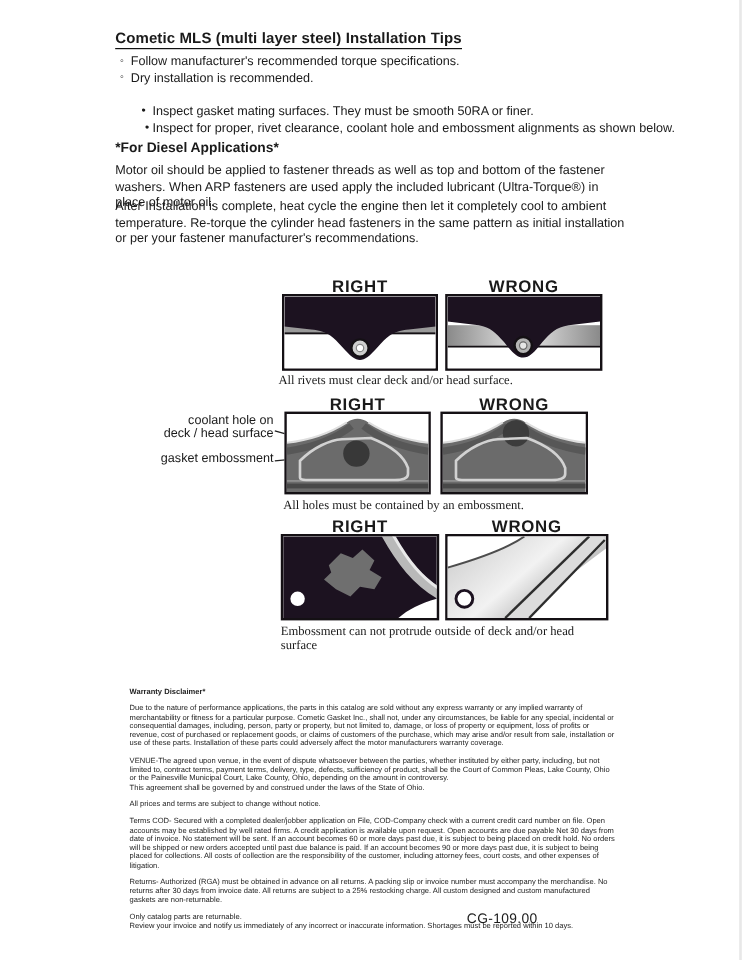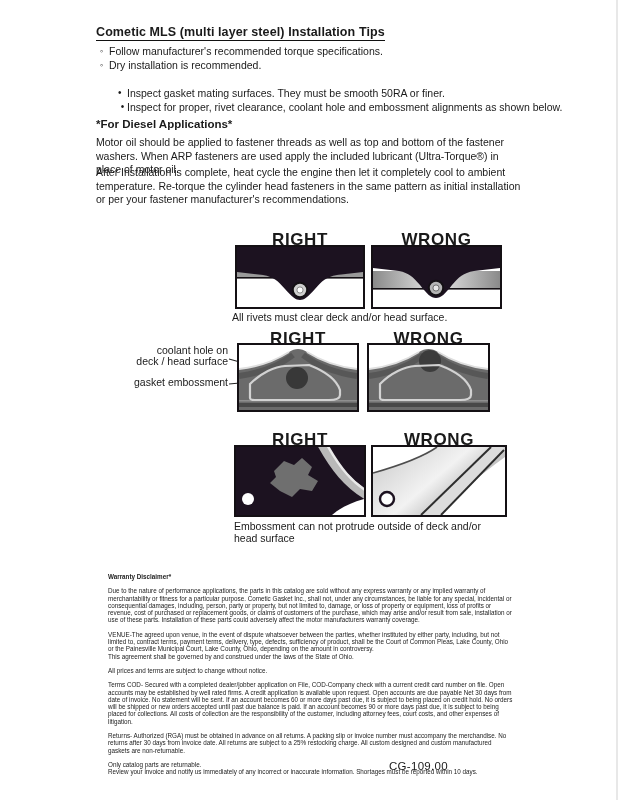--- a/index.html
+++ b/index.html
@@ -11,24 +11,24 @@
   #doc-title {
     left:96px; top:25px; font-size:12.5px; font-weight:bold;
     border-bottom:1.5px solid #111; padding-bottom:1px; letter-spacing:0.1px;
   }
   .bullet-row { position:absolute; left:88px; font-size:10.5px; white-space:nowrap;margin-left:12px; }
   .bullet-row .marker { display:inline-block; width:9px; font-size:9px; vertical-align:1px; }
   .sub-row { left:106px; }
   .sub-row .marker { font-size:10px; }
   #diesel-heading { left:96px; top:118px; font-size:11.5px; font-weight:bold; }
   .para { position:absolute; left:96px; width:428px; font-size:10.5px; line-height:13.5px; }
-  .dg-header { position:absolute; font-size:17px; font-weight:bold; text-align:center; letter-spacing:0.6px; }
+  .dg-header { position:absolute; font-size:14px; font-weight:bold; text-align:center; letter-spacing:0.6px; }
   .panel { position:absolute; border:2px solid #141014; background:#fff; line-height:0; }
   .panel svg { display:block; }
-  .caption { position:absolute; font-size:10.5px; line-height:11.5px; }
+  .caption { position:absolute; font-size:10.5px; line-height:11.5px;font-family:Liberation Serif, serif; }
   .diag-label { position:absolute; font-size:10.5px; line-height:11px; text-align:right; width:132px; left:96px; }
   #leader-lines { position:absolute; left:150px; top:350px; }
   #warranty { position:absolute; left:108px; top:573px; width:406px; font-size:6.3px; line-height:7.3px; color:#222; }
   #warranty .w-head { font-weight:bold; margin-bottom:7px; }
   #warranty .w-para { margin-bottom:7px; }
   #warranty .w-line { margin-bottom:0; }
   #page-number { left:389px; top:760px; font-size:11.5px; letter-spacing:0.3px; }
 </style>
 </head>
 <body>
@@ -114,20 +114,21 @@
       <path d="M0,31 C20,28 40,21 54,10" stroke="#545454" stroke-width="6" fill="none" opacity="0.85"></path>
       <path d="M65,10 C79,21 99,28 119,31" stroke="#545454" stroke-width="6" fill="none" opacity="0.85"></path>
       <path d="M0,24 C18,22 36,16 50,7" stroke="#dedede" stroke-width="1.8" fill="none"></path>
       <path d="M69,7 C83,16 101,22 119,24" stroke="#dedede" stroke-width="1.8" fill="none"></path>
       <rect x="0" y="55" width="119" height="1.5" fill="#8f8f8f"></rect>
       <rect x="0" y="58" width="119" height="4" fill="#484848"></rect>
       <circle cx="61" cy="16" r="11" fill="#383838" opacity="0.92"></circle>
       <path d="M11,53 V39 C22,28 36,21.5 46,21 L70,20 C89,27 99,36 102,45 V50 C102,53.5 98,55 91,55 L16,55 C12.5,55 11,54.5 11,53 Z" fill="none" stroke="#d2d2d2" stroke-width="2.2"></path>
     </svg>
   </div>
+  <div class="caption" style="left:236px; top:416px;">All holes must be contained by an embossment.</div>
 
   <div class="dg-header" style="left:234px; top:430px; width:132px;">RIGHT</div>
   <div class="dg-header" style="left:371px; top:430px; width:136px;">WRONG</div>
 
   <div class="panel" style="left:234px; top:445px;">
     <svg width="128" height="68" viewBox="0 0 128 68">
       <rect width="128" height="68" fill="#1c1220"></rect>
       <polygon points="38,24 48,14 58,18 66,11 76,20 72,28 82,34 76,44 64,42 56,50 44,44 34,36 40,30" fill="#6f6f6f"></polygon>
       <path d="M84,-6 C98,20 112,38 134,50" stroke="#b9b9b9" stroke-width="9" fill="none"></path>
       <path d="M89,-6 C103,20 117,38 138,48" stroke="#e9e9e9" stroke-width="2.5" fill="none"></path>

